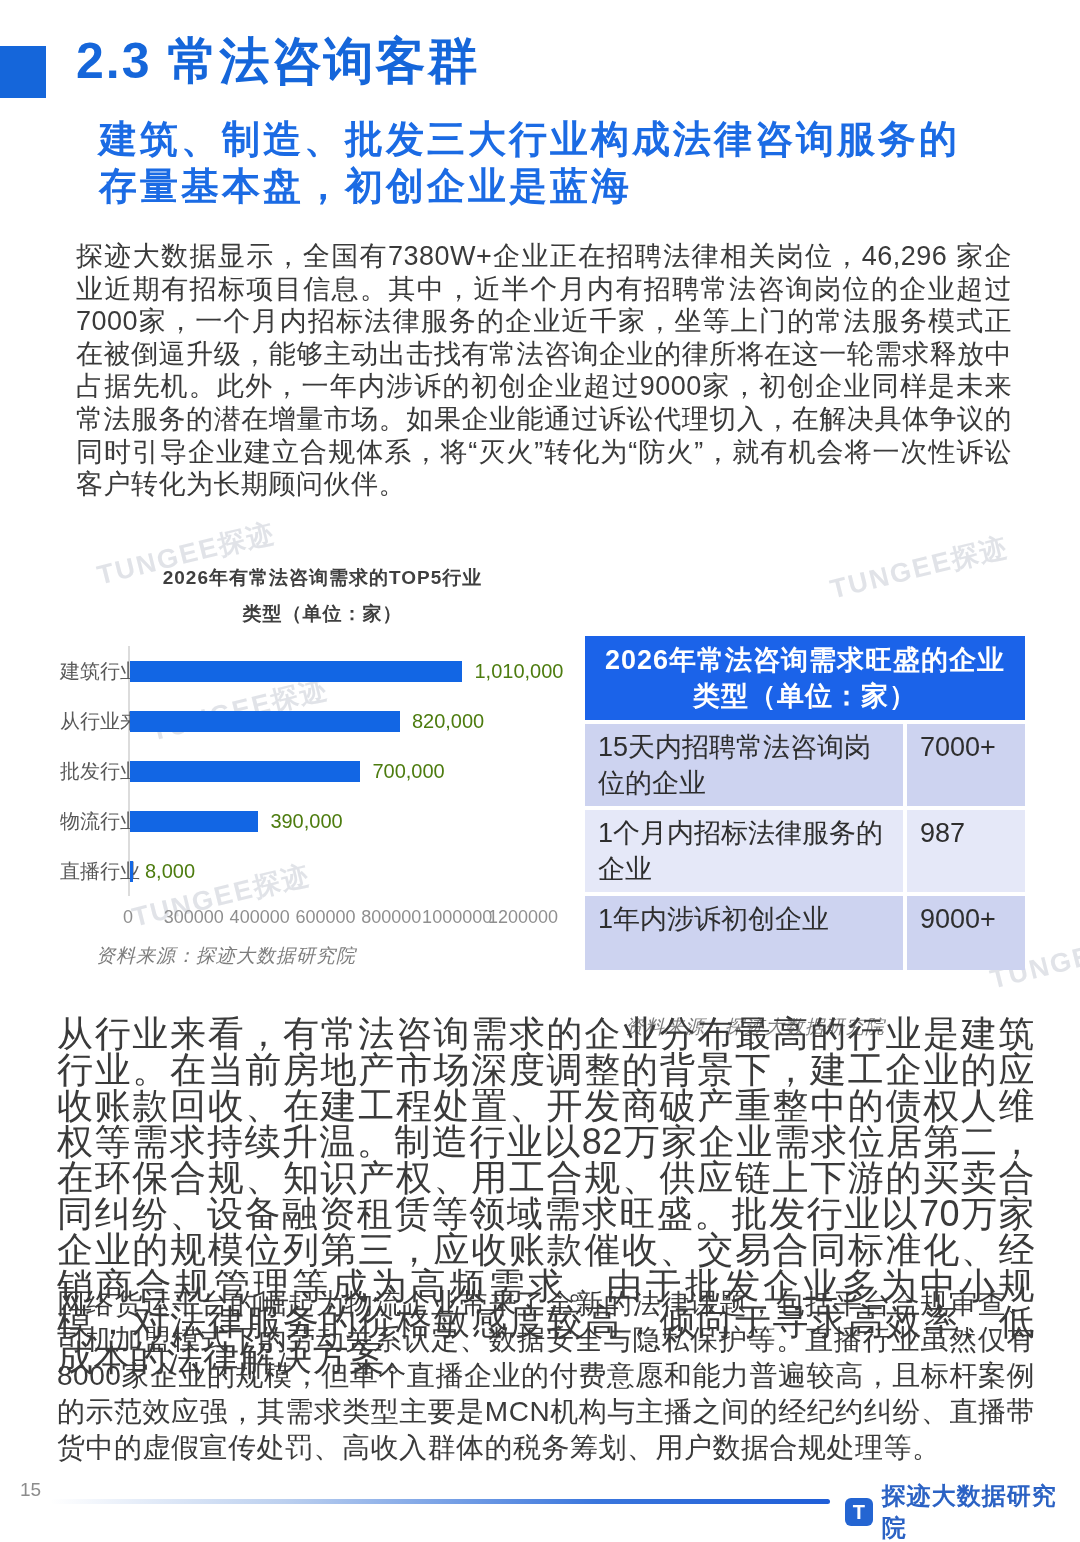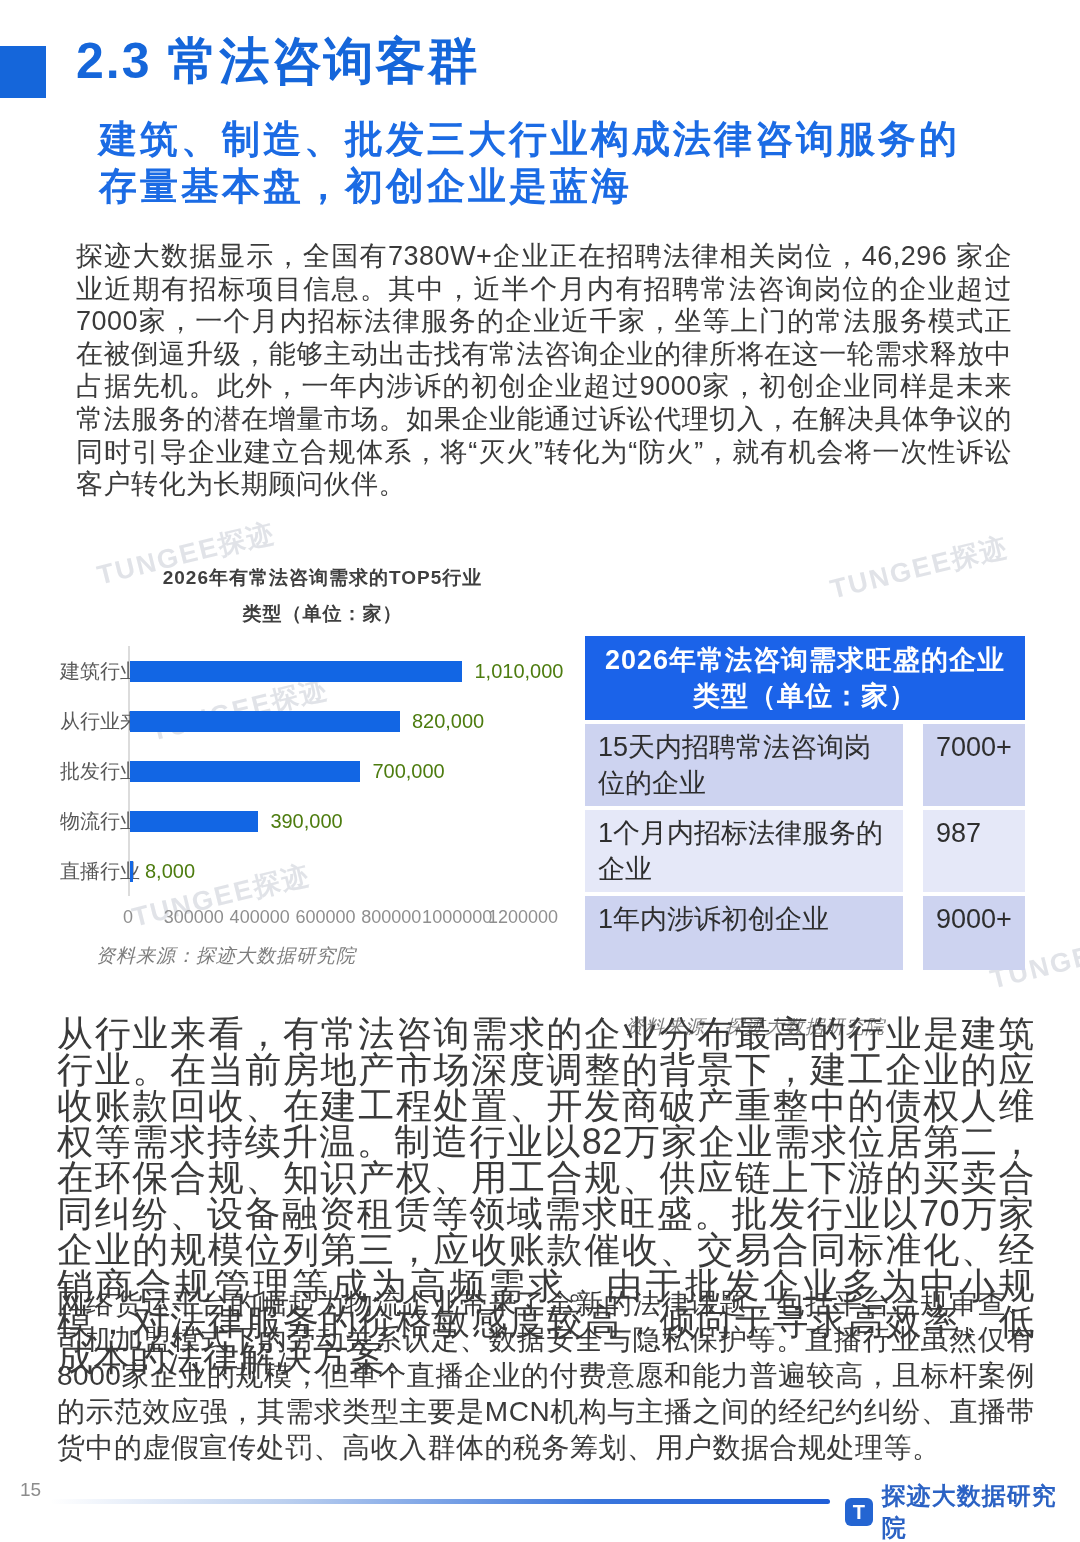--- a/index.html
+++ b/index.html
@@ -43,21 +43,21 @@
   .x-tick{position:absolute;top:0;transform:translateX(-50%);font-size:18px;color:#8f8f8f;white-space:nowrap;}
   .source{font-style:italic;font-size:19px;color:#7d7d7d;letter-spacing:1px;}
   .chart-source{margin-top:10px;margin-left:36px;}
   
   .side-table{position:absolute;left:585px;top:592px;width:440px;}
   .table-header{
     background:#1b63e9;color:#ffffff;text-align:center;
     font-size:27px;line-height:36px;font-weight:800;
     padding:6px 4px;letter-spacing:1px;margin-top:44px;
   }
-  .t-row{display:flex;gap:20px;margin-top:4px;min-height:74px;}
+  .t-row{display:flex;gap:4px;margin-top:4px;min-height:74px;}
   .cell{padding:5px 13px;font-size:27px;line-height:36px;color:#2e2e2e;}
   .cell-label{width:292px;}
   .cell-value{flex:1;}
   .row-a .cell{background:#cdd3f0;}
   .row-b .cell{background:#e5e8f8;}
   .table-source{margin-top:44px;margin-left:40px;}
   
   .wm{
     position:absolute;transform:rotate(-14deg);
     font-size:27px;font-weight:700;color:#c4c9d2;opacity:0.5;

